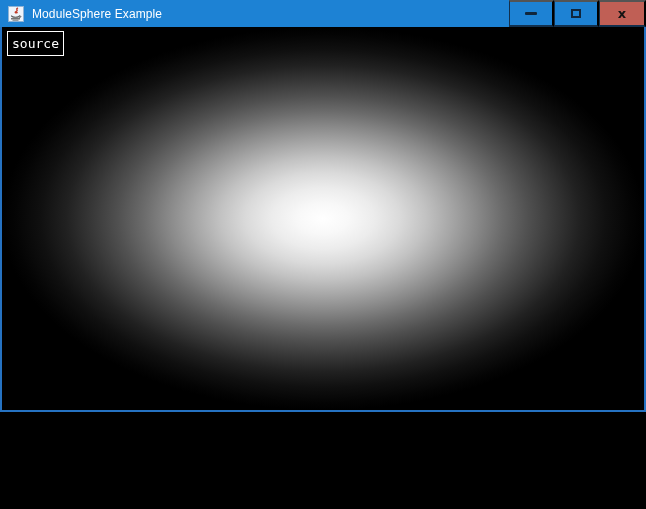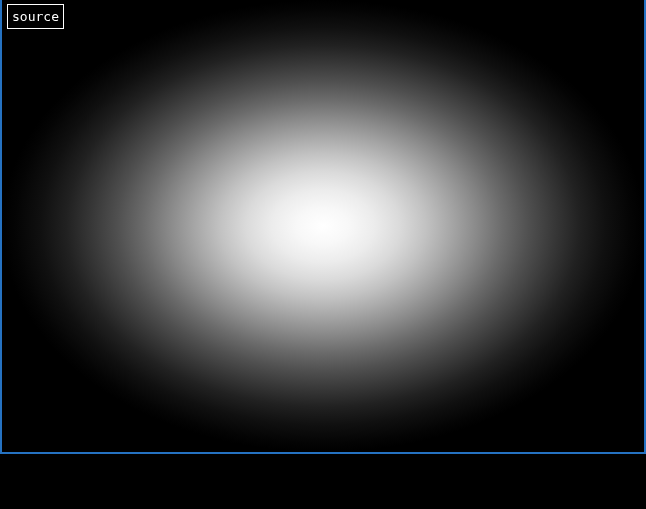--- a/index.html
+++ b/index.html
@@ -76,21 +76,21 @@
   .glyph-close {
     color: #131313;
     font-size: 13px;
     font-weight: 900;
     line-height: 1;
     font-family: "DejaVu Sans", sans-serif;
   }
   
   .content {
     position: relative;
-    height: 454px;
+    height: 385px;
     box-sizing: border-box;
     border-left: 2px solid #2572c2;
     border-right: 2px solid #2572c2;
     border-bottom: 2px solid #2572c2;
     background:
       radial-gradient(ellipse closest-side at 50% 50%,
         #ffffff 0%,
         #f8f8f8 8%,
         #ececec 16%,
         #dadada 24%,
@@ -123,18 +123,41 @@
     align-items: center;
     justify-content: center;
     padding: 0 4px;
   }
 </style>
 </head>
 <body>
 
 <div class="window">
 
+  <div class="titlebar">
+    <svg class="app-icon" viewBox="0 0 16 16" xmlns="http://www.w3.org/2000/svg">
+      <rect x="0.5" y="0.5" width="15" height="15" fill="#eef4fb" stroke="#8fb3d6"></rect>
+      <path d="M9.5 2.2 C7.2 3.4, 10.8 4.2, 8.0 5.6 C6.4 6.4, 7.6 7.0, 9.2 6.6" fill="none" stroke="#c03a28" stroke-width="1.4" stroke-linecap="round"></path>
+      <path d="M3.5 9.5 C3.5 11.8, 11.5 11.8, 11.5 9.5" fill="none" stroke="#555555" stroke-width="1.2"></path>
+      <path d="M11.5 9.8 C13.4 9.8, 13.4 11.6, 11.2 11.4" fill="none" stroke="#555555" stroke-width="1"></path>
+      <path d="M3 12.8 L12 12.8" stroke="#555555" stroke-width="1.2"></path>
+      <path d="M4.5 14.2 L10.5 14.2" stroke="#777777" stroke-width="1"></path>
+    </svg>
+    <span class="title-text">ModuleSphere Example</span>
+
+    <div class="win-controls">
+      <button class="win-btn" aria-label="minimize">
+        <span class="glyph-min"></span>
+      </button>
+      <button class="win-btn" aria-label="maximize">
+        <span class="glyph-max"></span>
+      </button>
+      <button class="win-btn close" aria-label="close">
+        <span class="glyph-close">x</span>
+      </button>
+    </div>
+  </div>
 
   <div class="content">
     <div class="source-label">source</div>
   </div>
 
 </div>
 
 </body></html>

